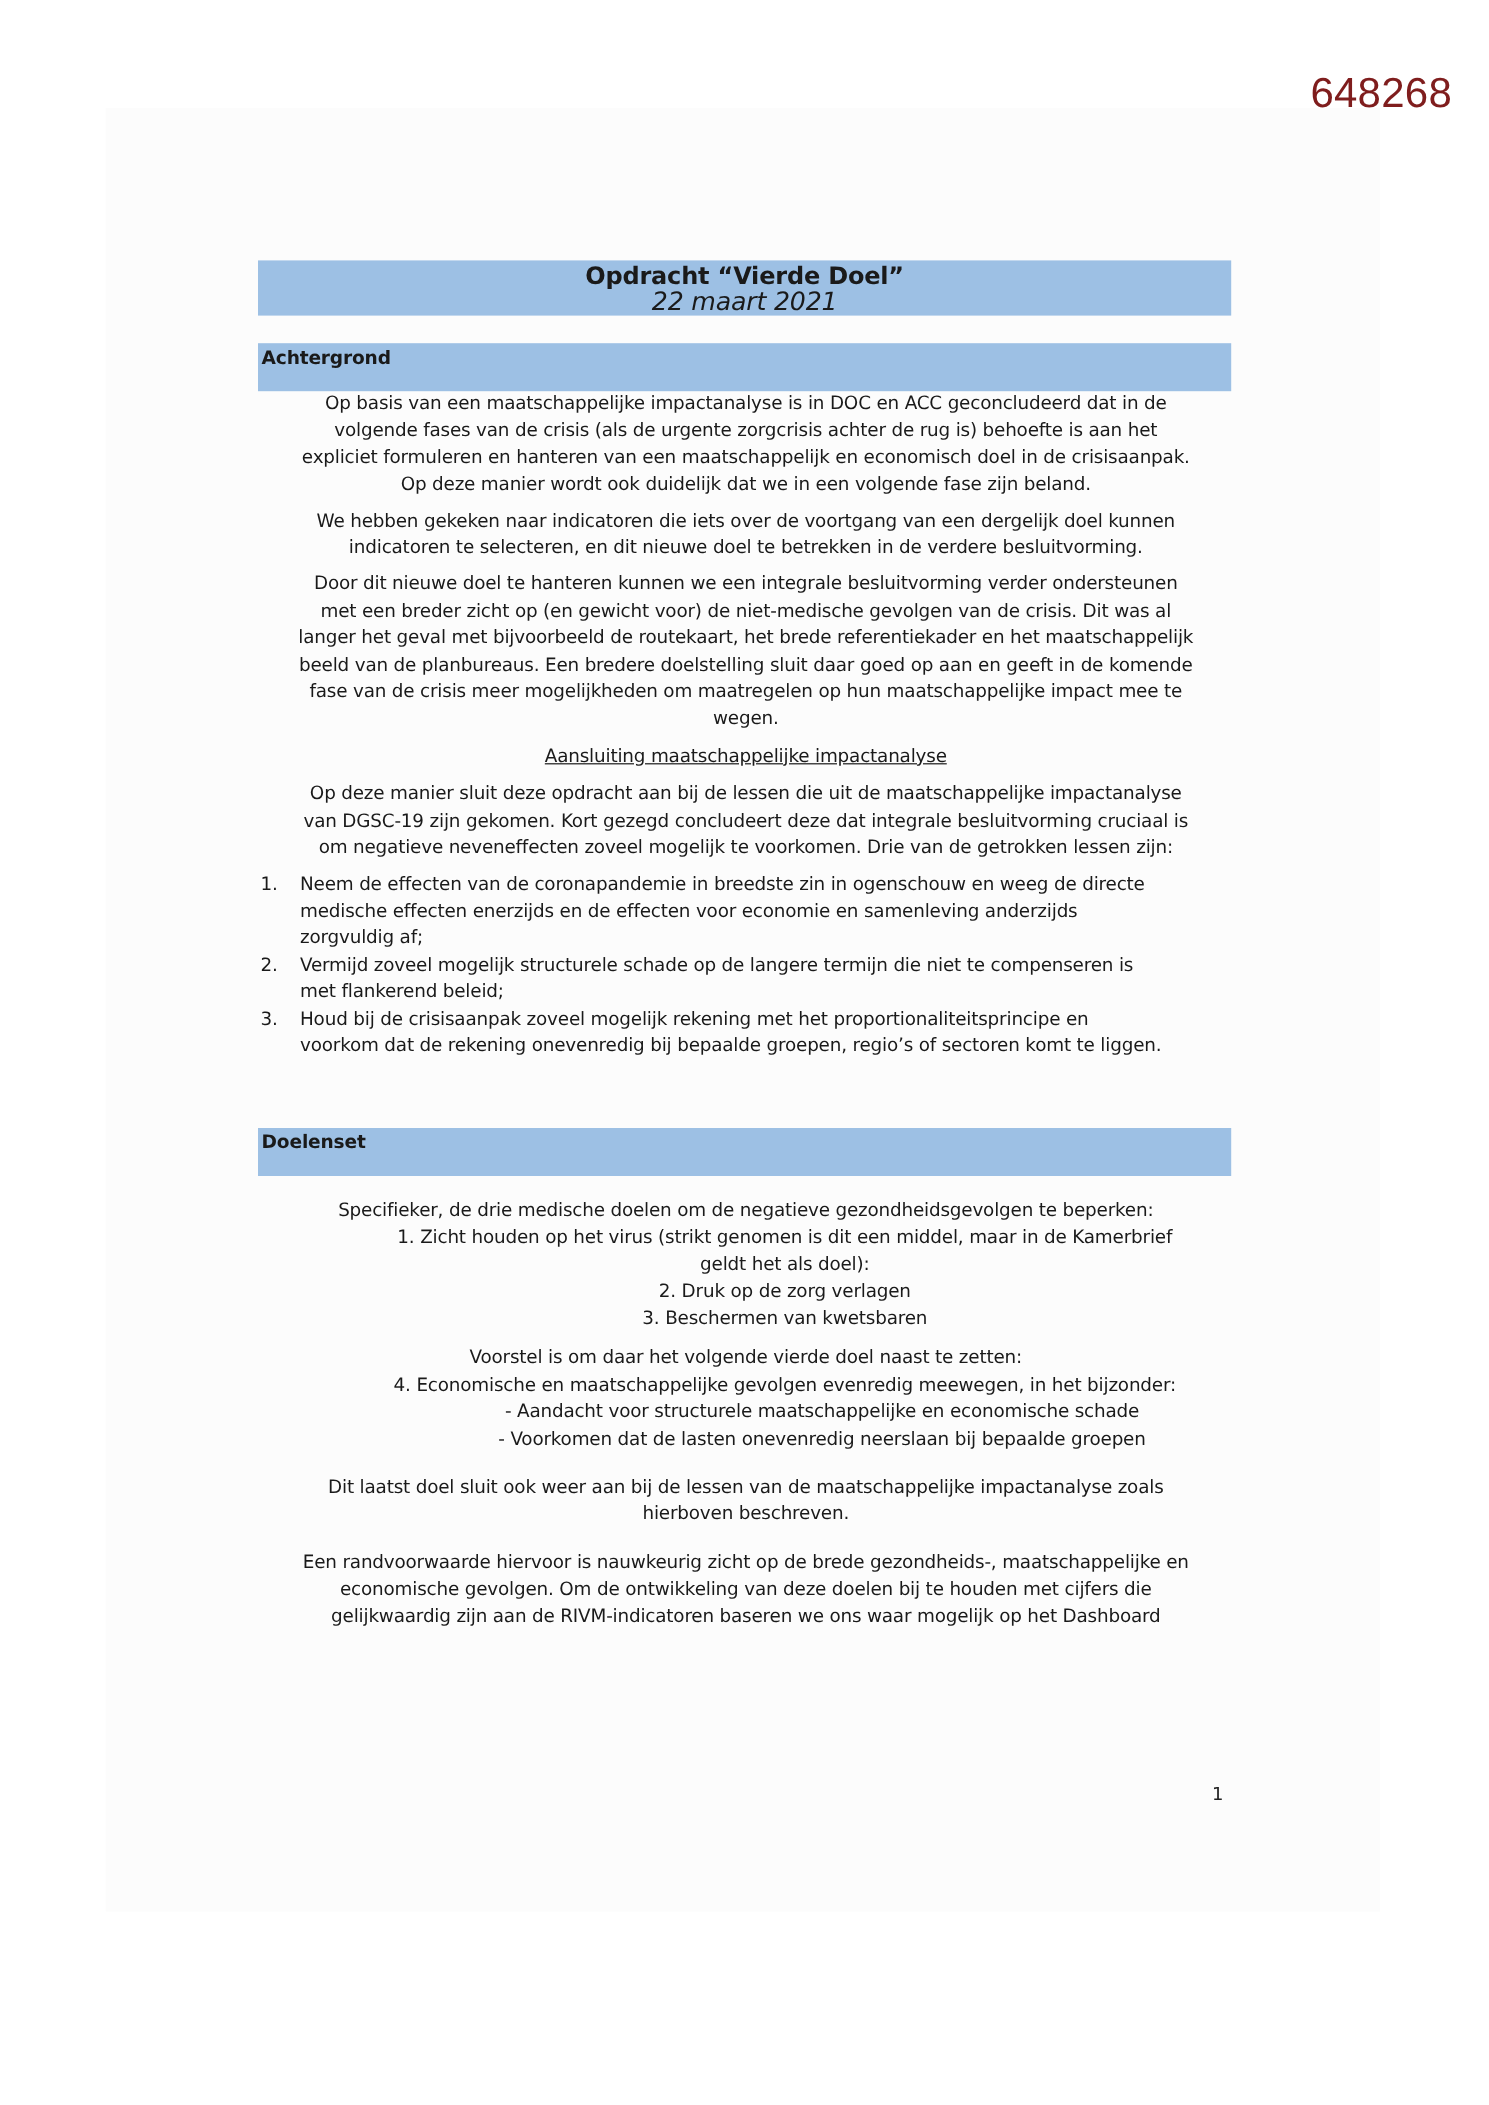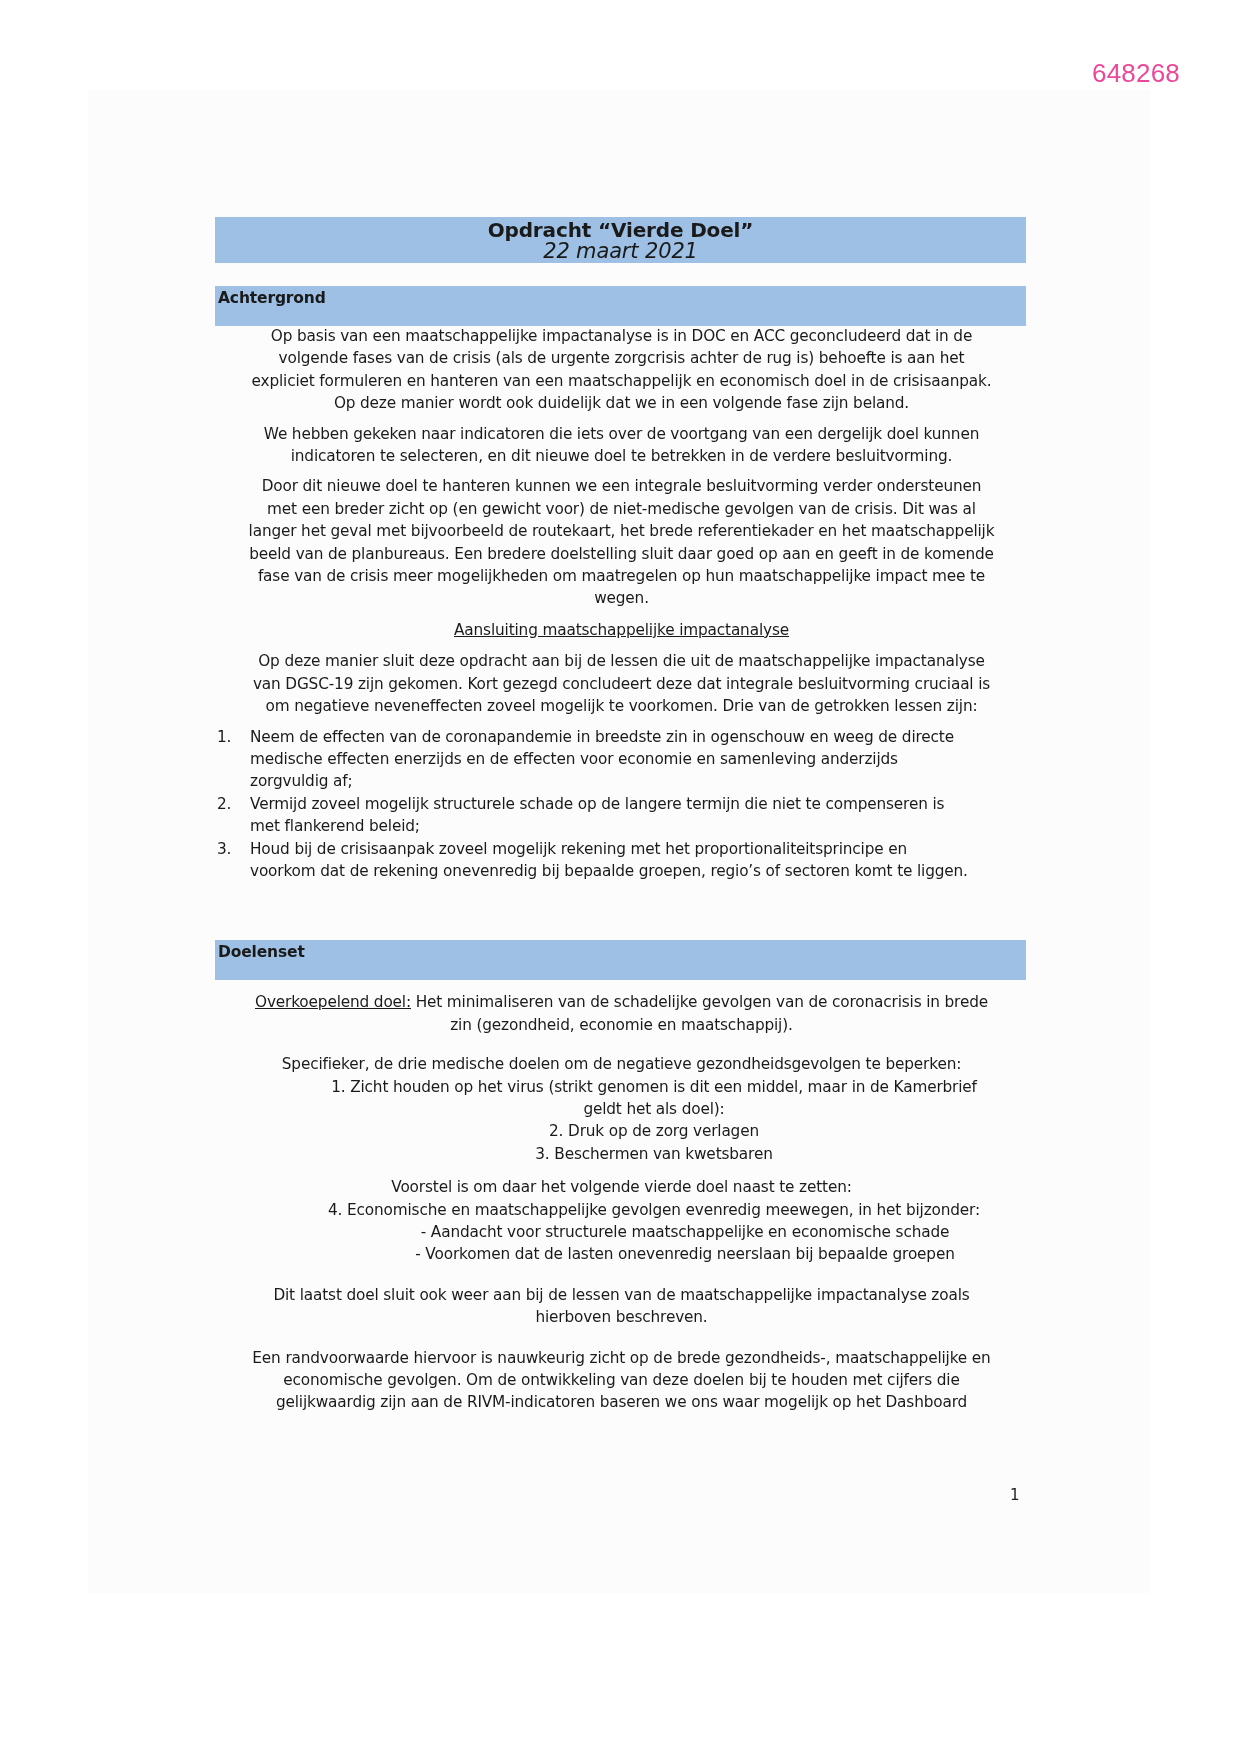--- a/index.html
+++ b/index.html
@@ -13,22 +13,22 @@
       position: relative;
       overflow: hidden;
       font-family: "DejaVu Sans", sans-serif;
       color: #1a1a1a;
     }
     .doc-id {
       position: absolute;
       top: 58px;
       left: 1092px;
       font-family: "Liberation Sans", sans-serif;
-      font-size: 26px;
-      color: #ec4899;
+      font-size: 35px;
+      color: #7f1d1d;
       letter-spacing: 0.2px;
     }
     .page {
       position: absolute;
       left: 88px;
       top: 90px;
       width: 1062px;
       height: 1503px;
       background: #fcfcfc;
     }
@@ -168,24 +168,20 @@
         <div>Houd bij de crisisaanpak zoveel mogelijk rekening met het proportionaliteitsprincipe en</div>
         <div>voorkom dat de rekening onevenredig bij bepaalde groepen, regio’s of sectoren komt te liggen.</div>
       </span>
     </div>
   </div>
 
   <div style="height:58px"></div>
 
   <div class="section-band">Doelenset</div>
 
-  <div class="p" style="margin-top:11px">
-    <div><span class="u">Overkoepelend doel:</span><span> Het minimaliseren van de schadelijke gevolgen van de coronacrisis in brede</span></div>
-    <div>zin (gezondheid, economie en maatschappij).</div>
-  </div>
 
   <div class="p" style="margin-top:17px">
     <div>Specifieker, de drie medische doelen om de negatieve gezondheidsgevolgen te beperken:</div>
     <div class="goal">1. Zicht houden op het virus (strikt genomen is dit een middel, maar in de Kamerbrief</div>
     <div class="goal">geldt het als doel):</div>
     <div class="goal">2. Druk op de zorg verlagen</div>
     <div class="goal">3. Beschermen van kwetsbaren</div>
   </div>
 
   <div class="p" style="margin-top:11px">

